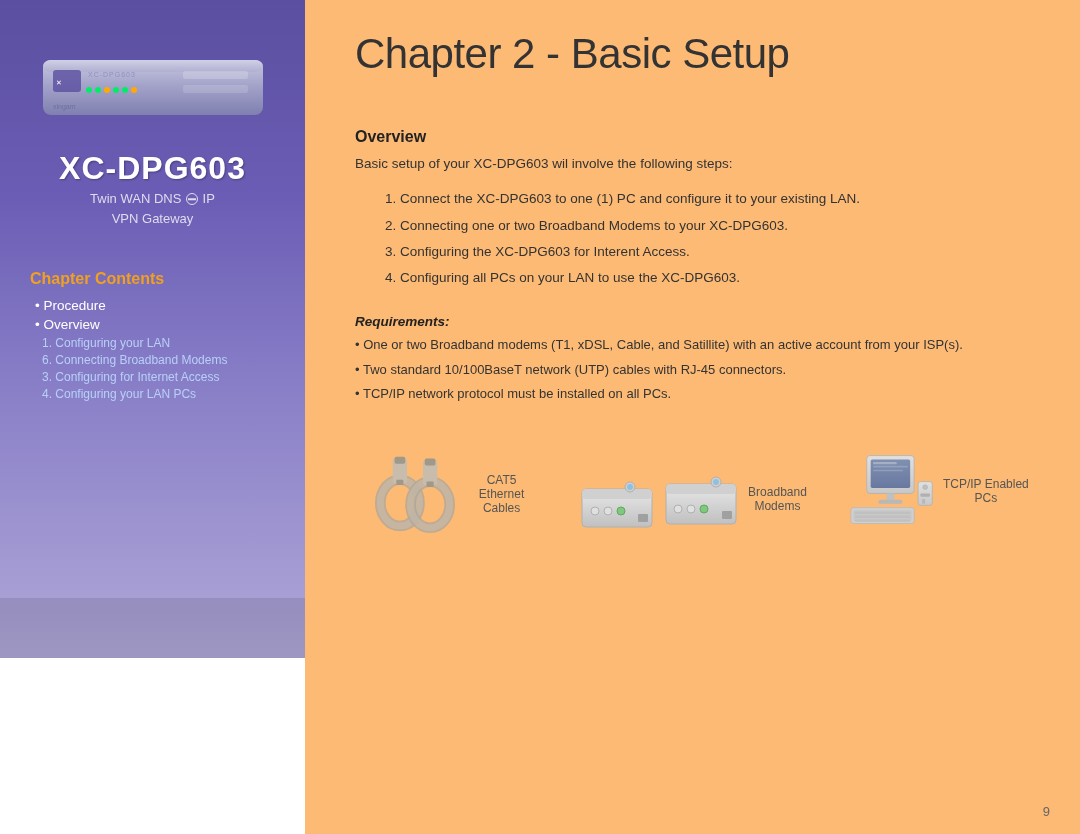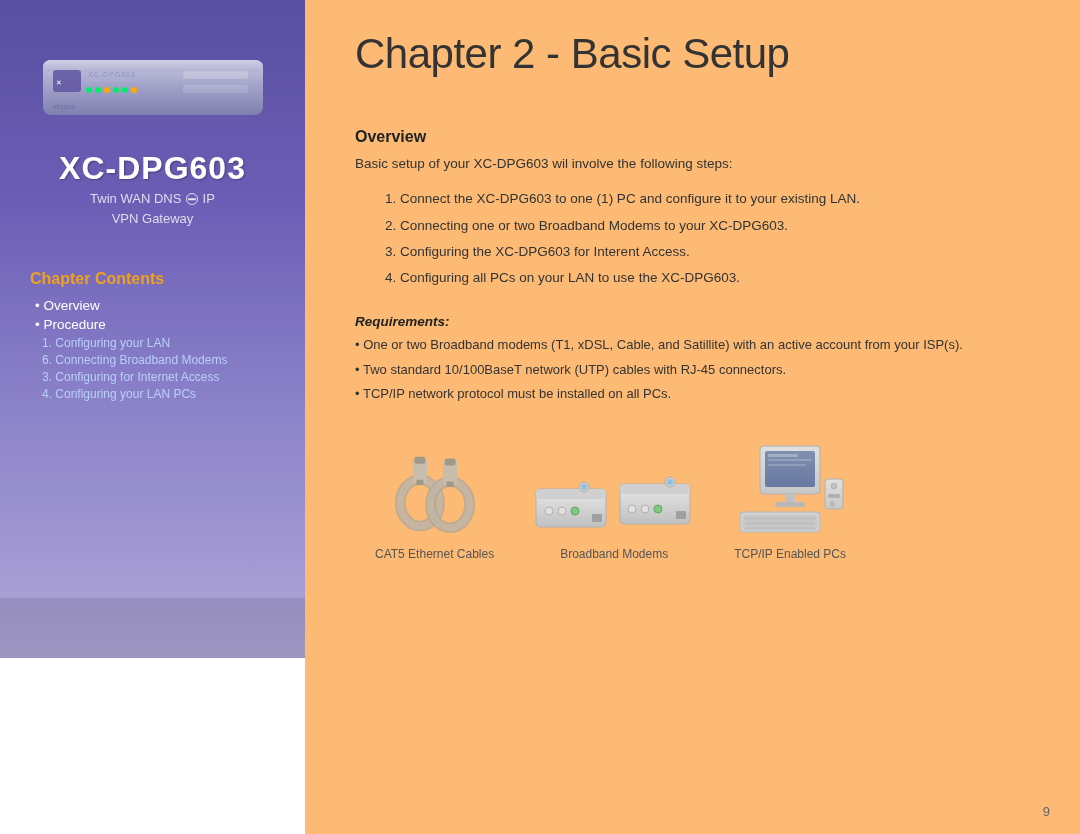--- a/index.html
+++ b/index.html
@@ -183,21 +183,21 @@
       display: flex;
       align-items: flex-end;
       justify-content: flex-start;
       gap: 40px;
       margin-top: 20px;
       padding-left: 20px;
     }
 
     .device-item {
       display: flex;
-      flex-direction: column;
+      flex-direction: row;
       align-items: center;
       gap: 8px;
     }
 
     .device-label {
       font-size: 12px;
       color: #555;
       text-align: center;
     }
 
@@ -282,22 +282,22 @@
     <div class="subtitle">
       <span>Twin WAN DNS</span>
       <span class="circle-minus"></span>
       <span>IP</span><br>
       <span>VPN Gateway</span>
     </div>
   </div>
 
   <div class="chapter-contents">
     <div class="ch-title">Chapter Contents</div>
+    <div class="ch-item main">• <span>Procedure</span></div>
     <div class="ch-item main">• <span>Overview</span></div>
-    <div class="ch-item main">• <span>Procedure</span></div>
     <div class="ch-sub">1. Configuring your LAN</div>
     <div class="ch-sub">6. Connecting Broadband Modems</div>
     <div class="ch-sub">3. Configuring for Internet Access</div>
     <div class="ch-sub">4. Configuring your LAN PCs</div>
   </div>
 
   <div class="sidebar-bottom"></div>
 </div>
 
 <div class="main-content">

